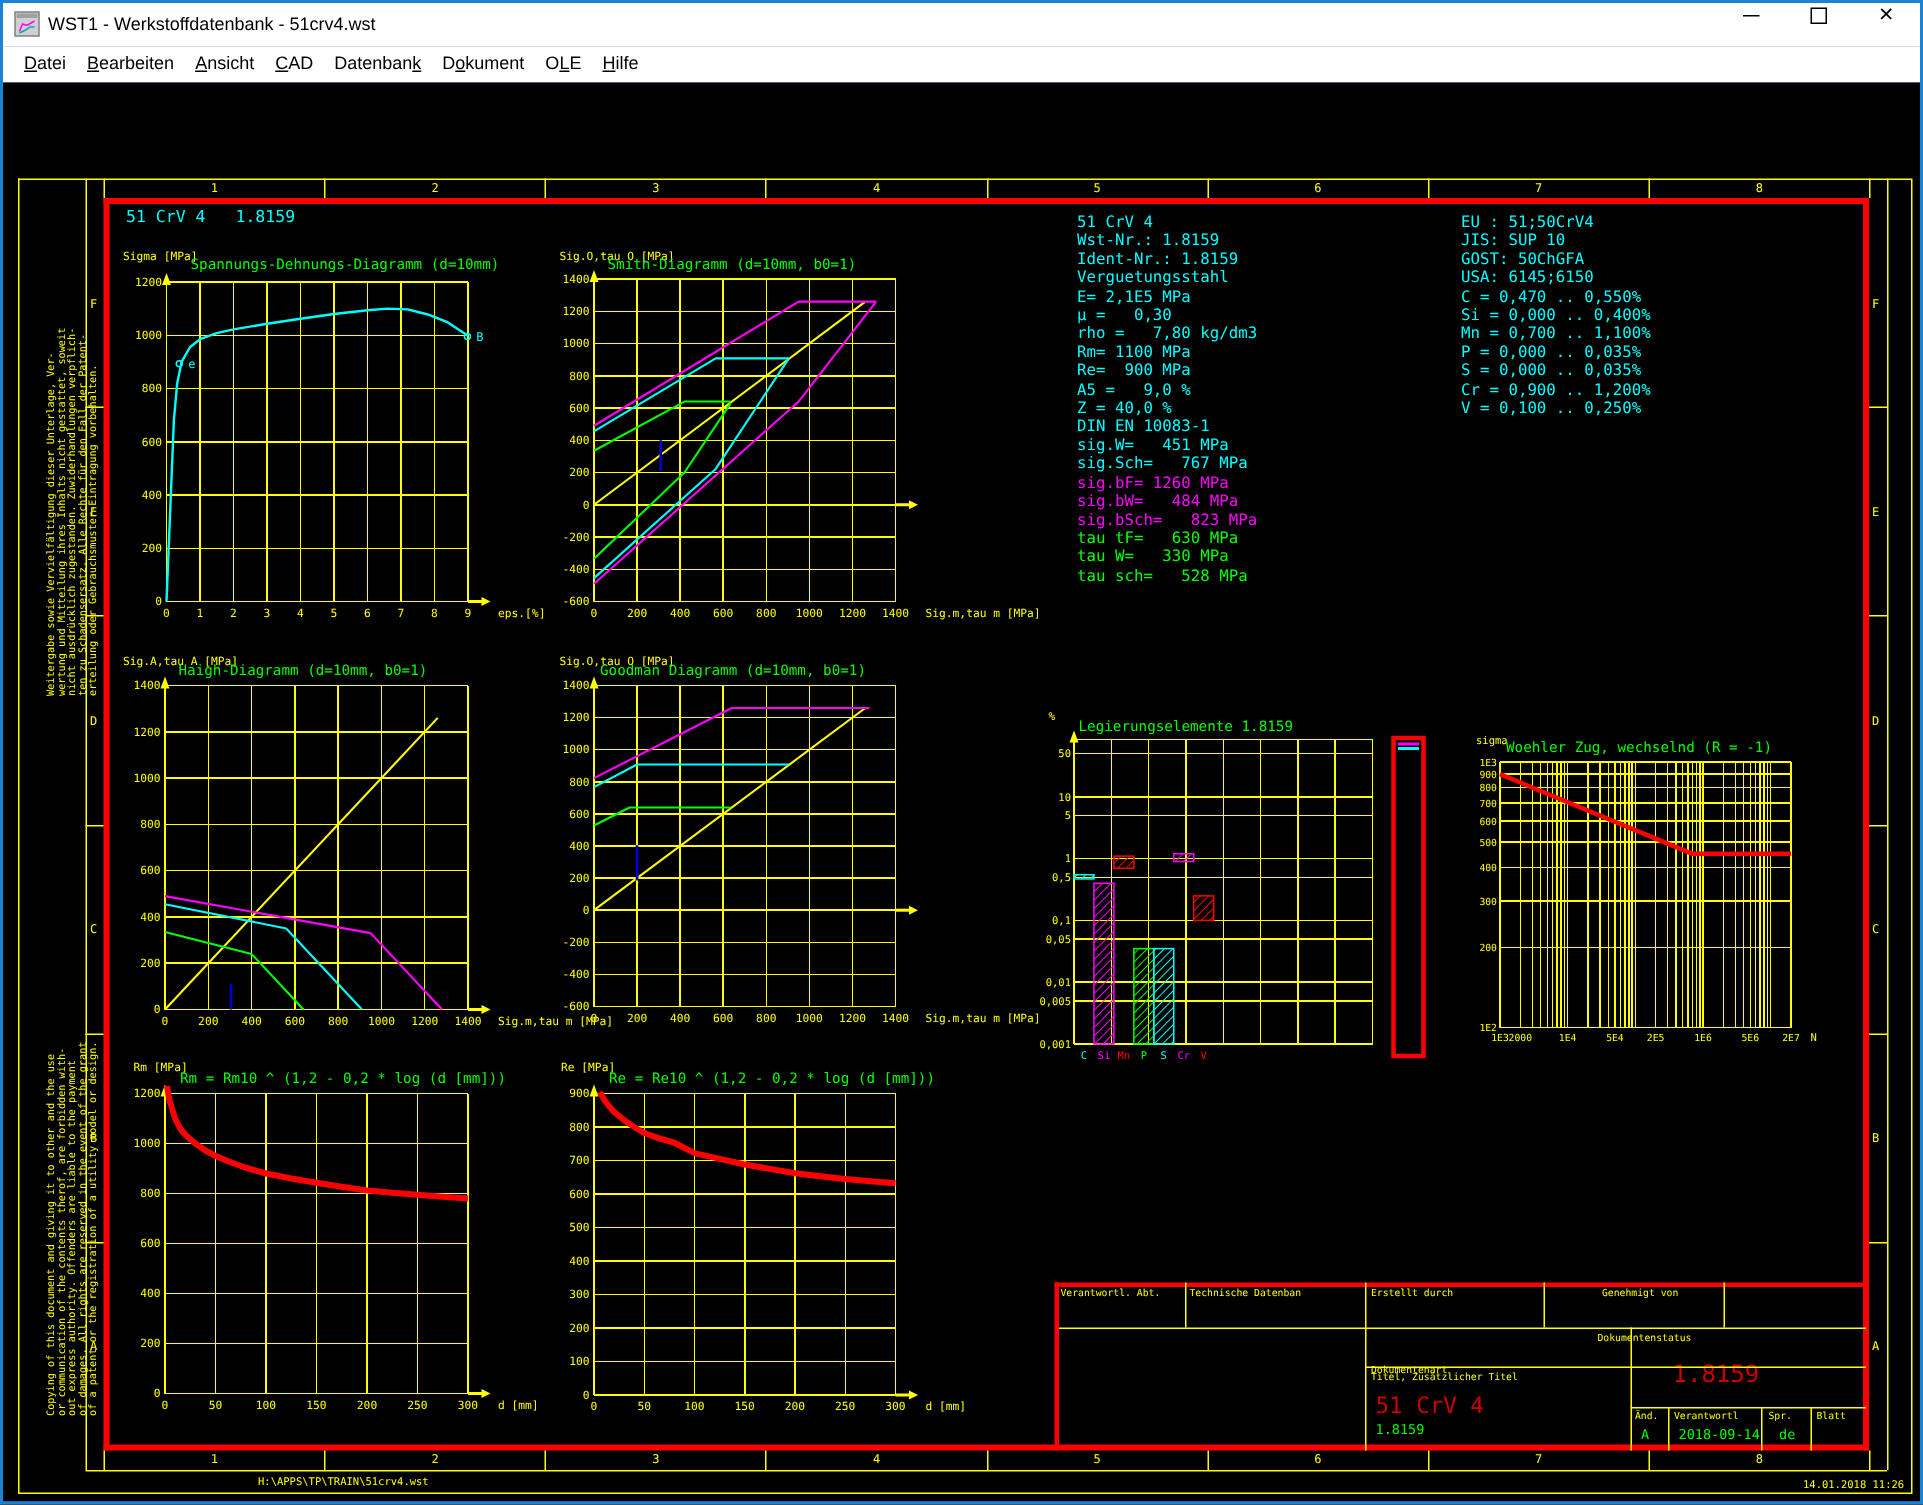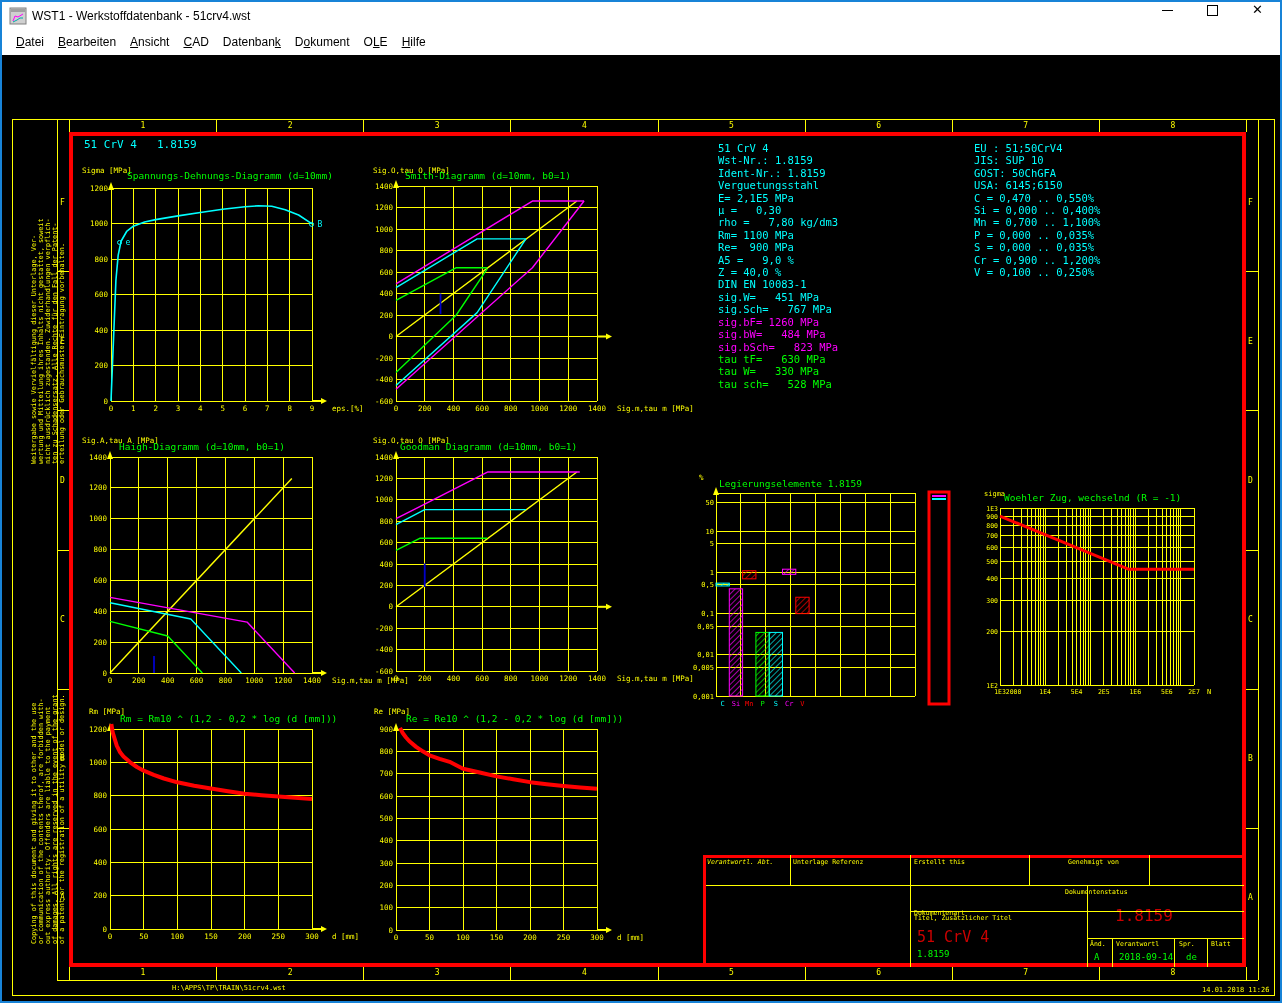--- a/index.html
+++ b/index.html
@@ -61,23 +61,23 @@
 erteilung oder Gebrauchsmuster-Eintragung vorbehalten.</div>
       <div class="vnote" style="left:29px;top:942px;width:300px;">Copying of this document and giving it to other and the use
 or communication of the contents therof, are forbidden with-
 out express authority. Offenders are liable to the payment
 of damages. All rights are reserved in the event of the grant
 of a patent or the registration of a utility model or design.</div>
 
       <div class="infocol" style="left:716px;top:140px;" id="infoL"><div style="color: rgb(0, 255, 255);">51 CrV 4</div><div style="color: rgb(0, 255, 255);">Wst-Nr.: 1.8159</div><div style="color: rgb(0, 255, 255);">Ident-Nr.: 1.8159</div><div style="color: rgb(0, 255, 255);">Verguetungsstahl</div><div style="color: rgb(0, 255, 255);">E= 2,1E5 MPa</div><div style="color: rgb(0, 255, 255);">µ =   0,30</div><div style="color: rgb(0, 255, 255);">rho =   7,80 kg/dm3</div><div style="color: rgb(0, 255, 255);">Rm= 1100 MPa</div><div style="color: rgb(0, 255, 255);">Re=  900 MPa</div><div style="color: rgb(0, 255, 255);">A5 =   9,0 %</div><div style="color: rgb(0, 255, 255);">Z = 40,0 %</div><div style="color: rgb(0, 255, 255);">DIN EN 10083-1</div><div style="color: rgb(0, 255, 255);">sig.W=   451 MPa</div><div style="color: rgb(0, 255, 255);">sig.Sch=   767 MPa</div><div style="color: rgb(255, 0, 255);">sig.bF= 1260 MPa</div><div style="color: rgb(255, 0, 255);">sig.bW=   484 MPa</div><div style="color: rgb(255, 0, 255);">sig.bSch=   823 MPa</div><div style="color: rgb(0, 255, 0);">tau tF=   630 MPa</div><div style="color: rgb(0, 255, 0);">tau W=   330 MPa</div><div style="color: rgb(0, 255, 0);">tau sch=   528 MPa</div></div>
       <div class="infocol" style="left:972px;top:140px;" id="infoR"><div style="color: rgb(0, 255, 255);">EU : 51;50CrV4</div><div style="color: rgb(0, 255, 255);">JIS: SUP 10</div><div style="color: rgb(0, 255, 255);">GOST: 50ChGFA</div><div style="color: rgb(0, 255, 255);">USA: 6145;6150</div><div style="color: rgb(0, 255, 255);">C = 0,470 .. 0,550%</div><div style="color: rgb(0, 255, 255);">Si = 0,000 .. 0,400%</div><div style="color: rgb(0, 255, 255);">Mn = 0,700 .. 1,100%</div><div style="color: rgb(0, 255, 255);">P = 0,000 .. 0,035%</div><div style="color: rgb(0, 255, 255);">S = 0,000 .. 0,035%</div><div style="color: rgb(0, 255, 255);">Cr = 0,900 .. 1,200%</div><div style="color: rgb(0, 255, 255);">V = 0,100 .. 0,250%</div></div>
 
-      <span class="tbtxt" style="left:705px;top:856px;font-style:italic;">Verantwortl. Abt.</span>
-      <span class="tbtxt" style="left:791px;top:856px;">Unterlage Referenz</span>
-      <span class="tbtxt" style="left:912px;top:856px;">Erstellt this</span>
+      <span class="tbtxt" style="left:705px;top:856px;">Verantwortl. Abt.</span>
+      <span class="tbtxt" style="left:791px;top:856px;">Technische Datenban</span>
+      <span class="tbtxt" style="left:912px;top:856px;">Erstellt durch</span>
       <span class="tbtxt" style="left:1031px;top:856px;padding-left:35px;">Genehmigt von</span>
       <span class="tbtxt" style="left:912px;top:886px;margin-top:21px;">Dokumentenart</span>
       <span class="tbtxt" style="left:1063px;top:886px;">Dokumentenstatus</span>
       <span class="tbtxt" style="left:912px;top:912px;">Titel, Zusätzlicher Titel</span>
       <span style="position:absolute;left:915px;top:926px;color:#cc0000;font:15px 'DejaVu Sans Mono',monospace;">51 CrV 4</span>
       <span class="tbval" style="left:915px;top:947px;">1.8159</span>
       <span style="position:absolute;left:1113px;top:904px;color:#cc0000;font:16px 'DejaVu Sans Mono',monospace;">1.8159</span>
       <span class="tbtxt" style="left:1088px;top:938px;">Änd.</span>
       <span class="tbval" style="left:1092px;top:950px;">A</span>
       <span class="tbtxt" style="left:1114px;top:938px;">Verantwortl</span>

